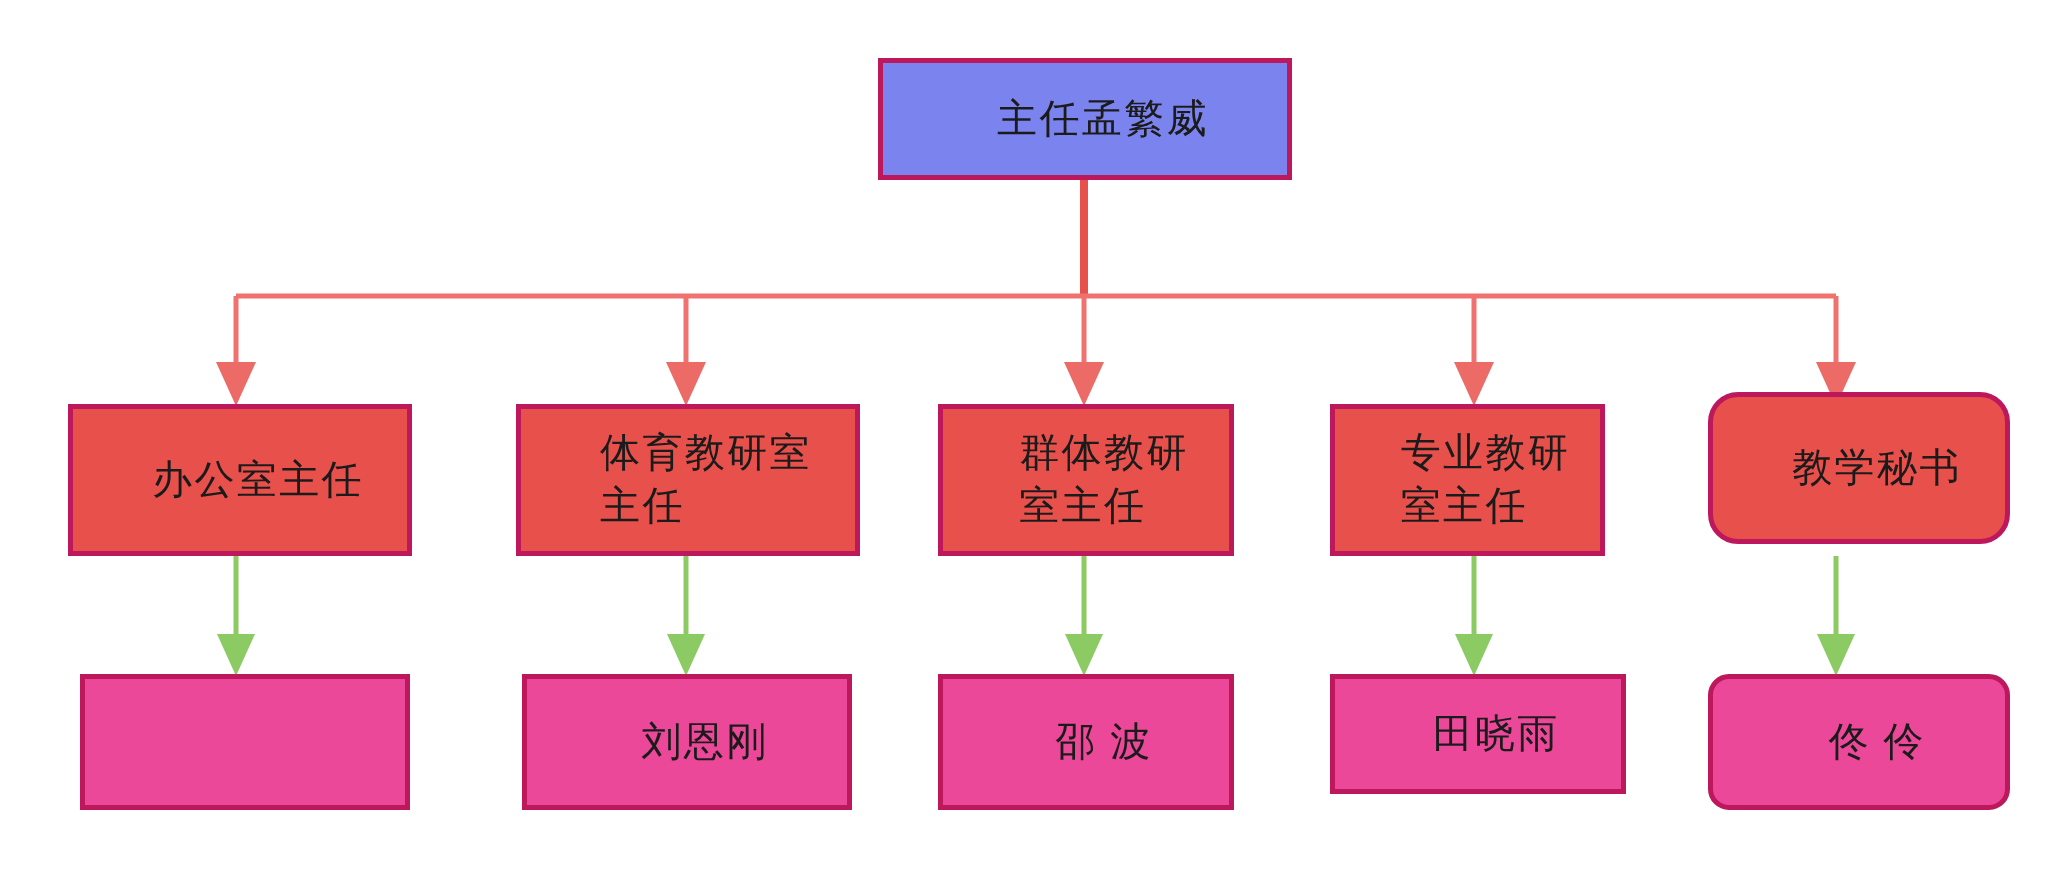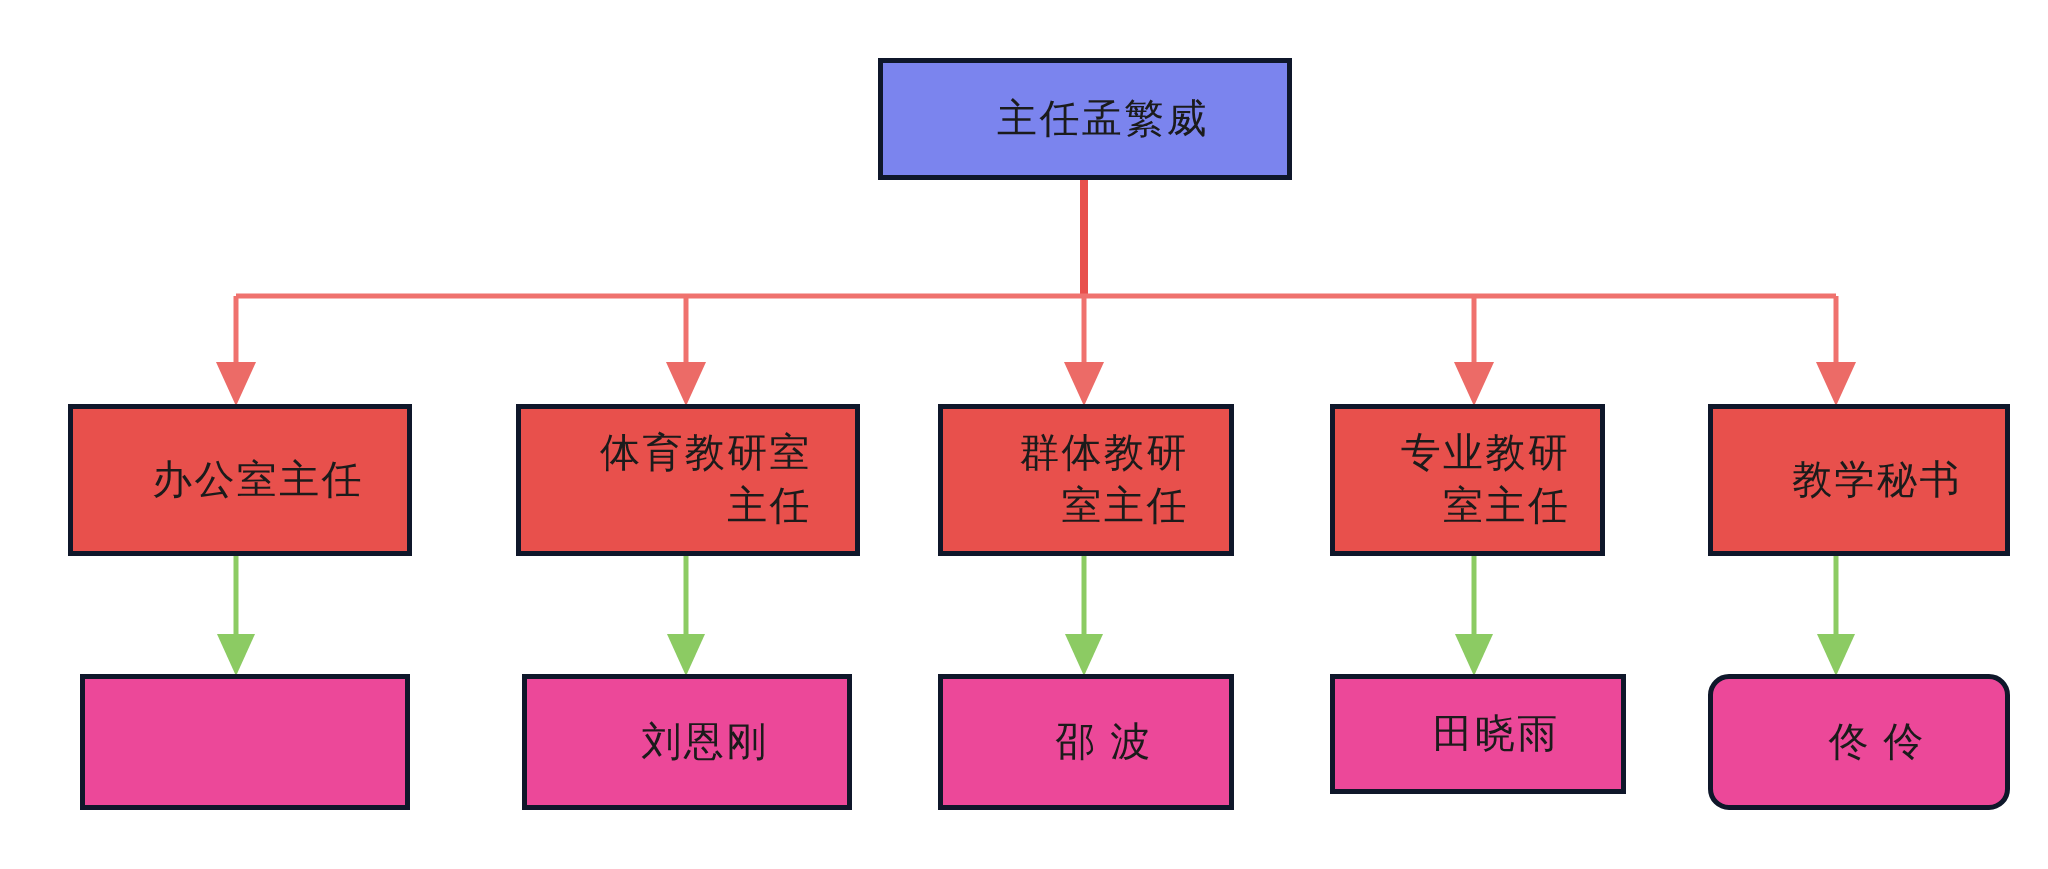--- a/index.html
+++ b/index.html
@@ -9,25 +9,25 @@
     background:#ffffff;
     font-family:"Liberation Serif","DejaVu Serif",serif;
     overflow:hidden;
   }
   #chart{position:relative;width:2048px;height:869px;}
   svg.edges{position:absolute;left:0;top:0;width:2048px;height:869px;pointer-events:none;}
 
   .node{
     position:absolute;
     box-sizing:border-box;
-    border:5px solid #0f172a;
+    border:5px solid #be185d;
     display:flex;
     align-items:center;
     justify-content:center;
-    text-align:right;
+    text-align:left;
     color:#1b1b1b;
     line-height:1.32;
     letter-spacing:.06em;
     white-space:pre-line;
     font-weight:400;
     padding-left:36px;
   }
   .node.root{background:#7b84ee;font-size:40px;}
   .node.mid {background:#e8504c;font-size:40px;}
   .node.leaf{background:#ec4899;font-size:40px;}
@@ -69,21 +69,21 @@
   <div class="node root" id="root-node" style="left: 878px; top: 58px; width: 414px; height: 122px;">主任孟繁威</div>
 
   <div id="dept-layer">
       <div class="node mid" style="left: 68px; top: 404px; width: 344px; height: 152px;">办公室主任</div>
       <div class="node mid" style="left: 516px; top: 404px; width: 344px; height: 152px;">体育教研室
 主任</div>
       <div class="node mid" style="left: 938px; top: 404px; width: 296px; height: 152px;">群体教研
 室主任</div>
       <div class="node mid" style="left: 1330px; top: 404px; width: 275px; height: 152px;">专业教研
 室主任</div>
-      <div class="node mid" style="left: 1708px; top: 404px; width: 302px; height: 152px;">教学秘书</div>
+      <div class="node mid" style="left: 1708px; top: 392px; width: 302px; height: 152px; border-radius: 30px;">教学秘书</div>
     </div>
   <div id="person-layer">
       <div class="node leaf" style="left: 80px; top: 674px; width: 330px; height: 136px;"></div>
       <div class="node leaf" style="left: 522px; top: 674px; width: 330px; height: 136px;">刘恩刚</div>
       <div class="node leaf" style="left: 938px; top: 674px; width: 296px; height: 136px;">邵 波</div>
       <div class="node leaf" style="left: 1330px; top: 674px; width: 296px; height: 120px;">田晓雨</div>
       <div class="node leaf" style="left: 1708px; top: 674px; width: 302px; height: 136px; border-radius: 21px;">佟 伶</div>
     </div>
 
 </div>

